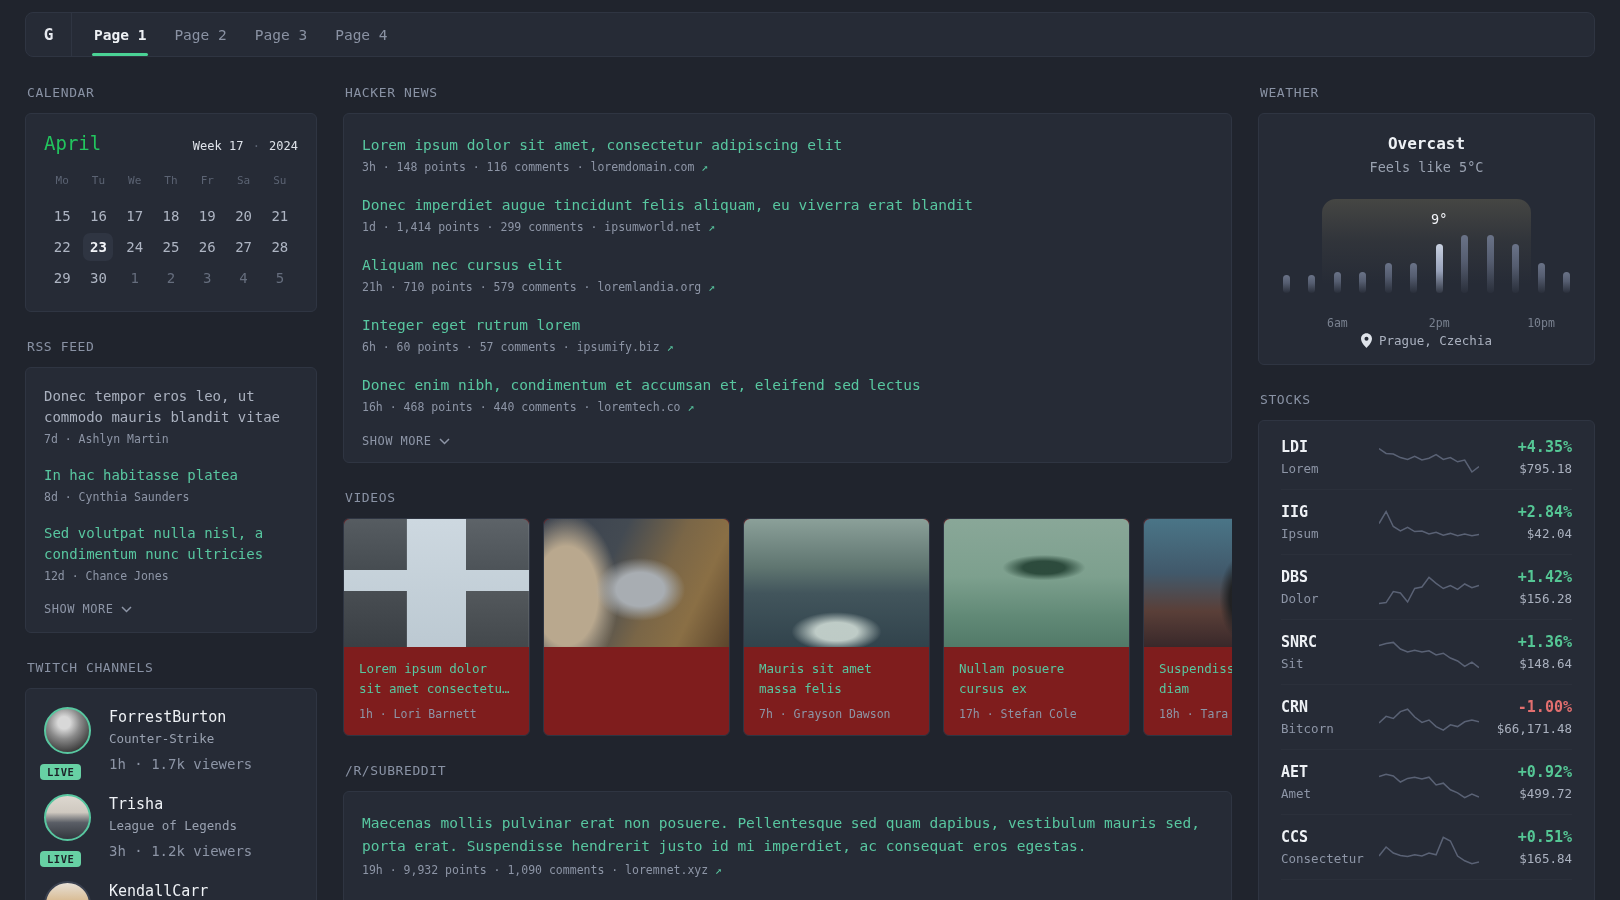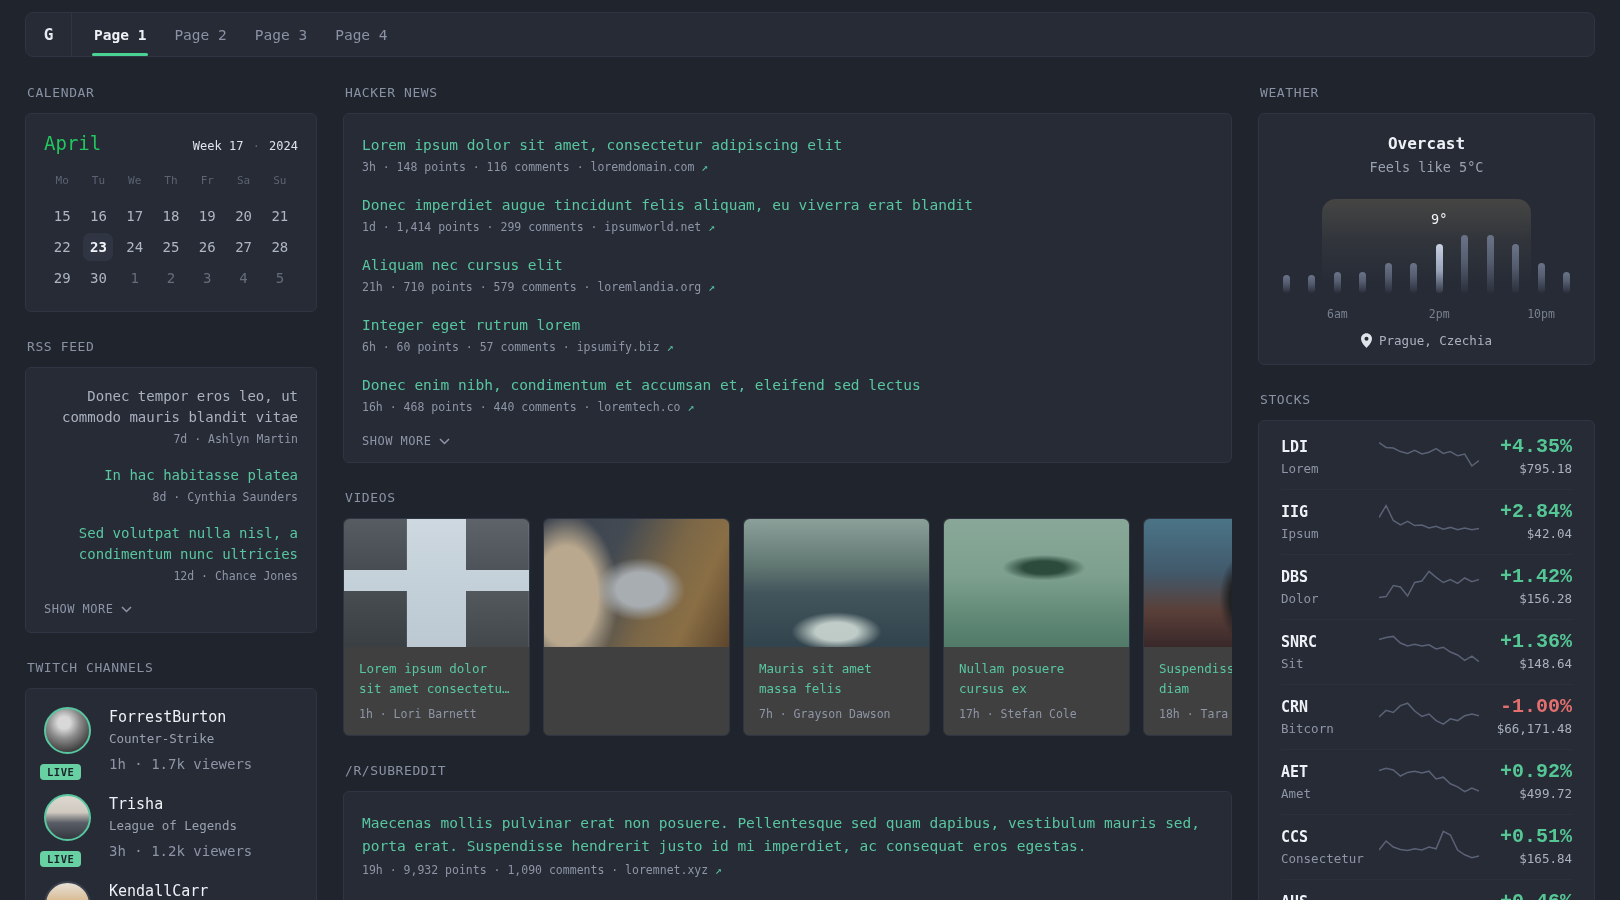--- a/index.html
+++ b/index.html
@@ -62,21 +62,21 @@
     height:31px; display:flex; align-items:center; justify-content:center;
   }
   .cal-day.next { color:#656d7d; }
   .cal-day.today span {
     background:#2f3542; color:#f2f4f8; font-weight:bold;
     border-radius:7px; min-width:30px; height:28px; line-height:28px; display:inline-block;
   }
 
   
   .feed-card { padding:18px 18px 16px 18px; }
-  .feed-item { margin-bottom:19px;text-align:right; }
+  .feed-item { margin-bottom:19px; }
   .feed-title { font-size:14px; line-height:21px; color:#58c7a0; cursor:pointer; }
   .feed-title.muted { color:#aab1bf; }
   .feed-meta { font-size:11.5px; color:#8d95a6; margin-top:4px; }
   .show-more {
     display:flex; align-items:center; gap:7px;
     font-size:12px; letter-spacing:0.5px; color:#8d95a6; cursor:pointer; margin-top:2px;
   }
   .show-more svg { stroke:#8d95a6; }
 
   
@@ -103,21 +103,21 @@
 
   
   .hn-card { padding:20px 18px 14px 18px; }
   .hn-item { margin-bottom:20px; }
   .hn-title { font-size:14.5px; line-height:22px; color:#58c7a0; cursor:pointer; }
   .hn-meta { font-size:11.5px; color:#8d95a6; margin-top:4px; }
   .hn-meta .arrow { color:#58c7a0; cursor:pointer; }
 
   
   .video-row { display:flex; gap:13px; overflow:hidden; }
-  .video-card { width:187px; flex:none; background:#404040; border:1px solid #2f3542; border-radius:6px; cursor:pointer; }
+  .video-card { width:187px; flex:none; background:#7f1d1d; border:1px solid #2f3542; border-radius:6px; cursor:pointer; }
   .video-thumb { width:100%; height:128px; border-radius:6px 6px 0 0; }
   .thumb-towers {
     background:
       linear-gradient(#565c61,#464c51) no-repeat top left / 34% 40%,
       linear-gradient(#5d6368,#4d5358) no-repeat top right / 34% 40%,
       linear-gradient(#484d52,#3a3f44) no-repeat bottom left / 34% 44%,
       linear-gradient(#53585c,#43484c) no-repeat bottom right / 34% 44%,
       linear-gradient(180deg,#cdd8e0 0%,#bcc9d2 100%);
   }
   .thumb-camera {
@@ -157,36 +157,36 @@
   .w-chart { position:relative; height:96px; margin-top:22px; }
   .w-daylight { position:absolute; bottom:0; border-radius:14px;
     background:linear-gradient(180deg, rgba(142,132,98,0.30) 0%, rgba(142,132,98,0.10) 45%, rgba(142,132,98,0.0) 90%); height:94px; }
   .w-bars { position:absolute; left:0; right:0; bottom:0; height:62px; }
   .w-bar { position:absolute; bottom:0; width:7px; border-radius:4px;
     background:linear-gradient(180deg,#6a7388 0%,#555d70 45%, rgba(85,93,112,0.08) 100%); }
   .w-bar.current { background:linear-gradient(180deg,#c9d1e1 0%,#98a2ba 55%, rgba(152,162,186,0.1) 100%); }
   .w-temp { position:absolute; bottom:66px; transform:translateX(-50%);
     font-size:13.5px; color:#f2f4f8; white-space:nowrap; }
   .w-labels { position:relative; height:20px; margin-top:6px; }
-  .w-hour { position:absolute; transform:translateX(-50%); font-size:11.5px; color:#79818f; top:8px; }
+  .w-hour { position:absolute; transform:translateX(-50%); font-size:11.5px; color:#79818f; top:17px; }
   .w-loc { display:flex; align-items:center; justify-content:center; gap:7px;
     margin-top:14px; font-size:12.5px; color:#aab1bf; }
   .w-loc svg { fill:#dfe3ea; }
 
   
   .stocks-card { padding:4px 22px; }
-  .stock-row { display:flex; align-items:flex-start; padding:12px 0; cursor:pointer; }
+  .stock-row { display:flex; align-items:flex-end; padding:12px 0; cursor:pointer; }
   .stock-row + .stock-row { border-top:1px solid #2b303b; }
   .stock-id { width:96px; flex:none; }
   .stock-sym { font-size:15px; font-weight:bold; color:#eef1f5; line-height:20px; }
   .stock-name { font-size:12.5px; color:#8d95a6; margin-top:3px; line-height:17px; }
   .stock-spark { flex:1; display:flex; justify-content:center; }
   .stock-spark svg { width:100px; height:34px; }
   .stock-vals { width:92px; flex:none; text-align:right; }
-  .stock-change { font-size:20px; font-weight:bold; color:#55c795; line-height:20px;font-family:Liberation Mono, monospace; }
+  .stock-change { font-size:15px; font-weight:bold; color:#55c795; line-height:20px; }
   .stock-change.down { color:#e36f6f; }
   .stock-price { font-size:12.5px; color:#aab1bf; margin-top:3px; line-height:17px; }
 </style>
 </head>
 <body>
 
 <div class="page">
 
   <nav class="topnav">
     <div class="logo">G</div>

